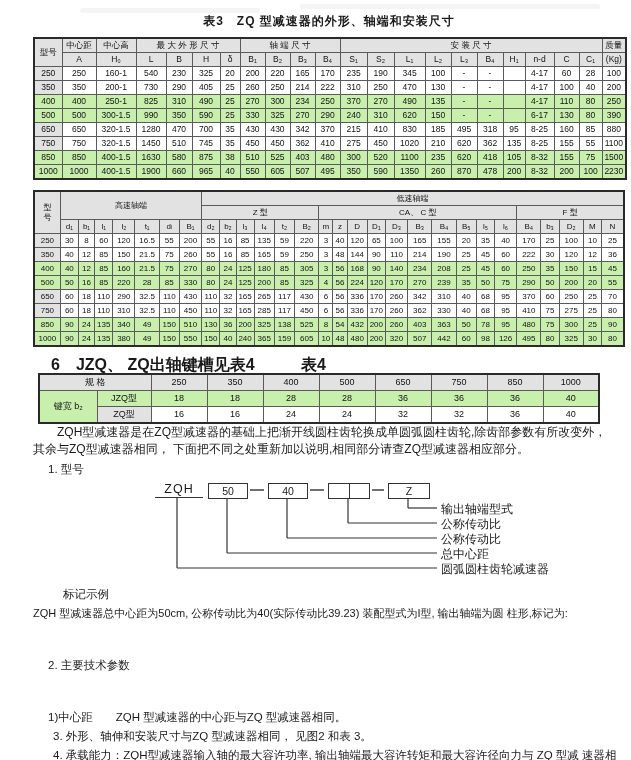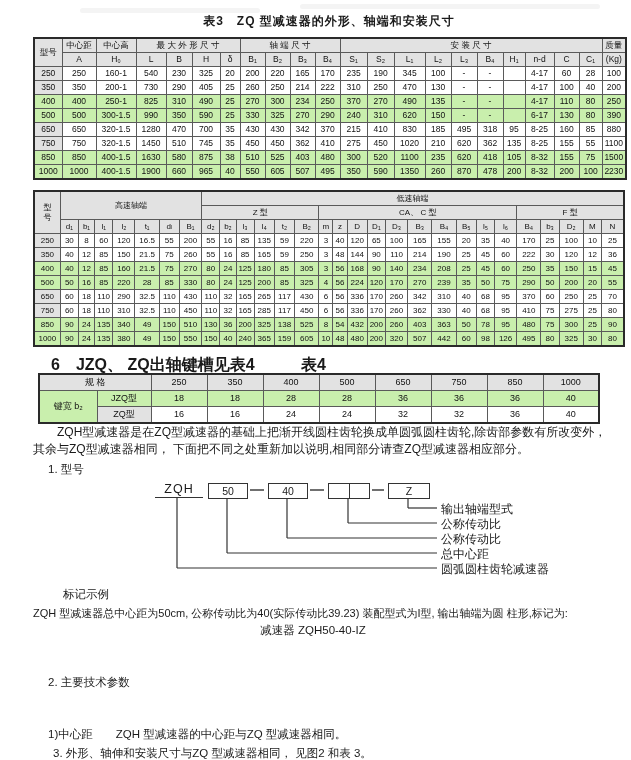--- a/index.html
+++ b/index.html
@@ -731,20 +731,19 @@
     <div class="dg-box" style="left:388px;width:40px;">Z</div>
     <div class="dg-label" style="top:22px;">输出轴端型式</div>
     <div class="dg-label" style="top:37px;">公称传动比</div>
     <div class="dg-label" style="top:52px;">公称传动比</div>
     <div class="dg-label" style="top:67px;">总中心距</div>
     <div class="dg-label" style="top:82px;">圆弧圆柱齿轮减速器</div>
   </div>
 
   <div class="mark-label">标记示例</div>
   <div class="mark-text">ZQH 型减速器总中心距为50cm, 公称传动比为40(实际传动比39.23) 装配型式为I型, 输出轴端为圆 柱形,标记为:</div>
-  <div class="mark-designation">减速器 ZQH50-40-IZ</div>
 
   <div class="param-item pi-a">2. 主要技术参数</div>
   <div class="param-item pi-a">1)中心距　　ZQH 型减速器的中心距与ZQ 型减速器相同。</div>
   <div class="param-item pi-b">3. 外形、轴伸和安装尺寸与ZQ 型减速器相同， 见图2 和表 3。</div>
   <div class="param-item pi-b">4. 承载能力：ZQH型减速器输入轴的最大容许功率, 输出轴端最大容许转矩和最大容许径向力与 ZQ 型减 速器相同,见表5和表6。</div>
 
 </div>
 
 </body></html>

